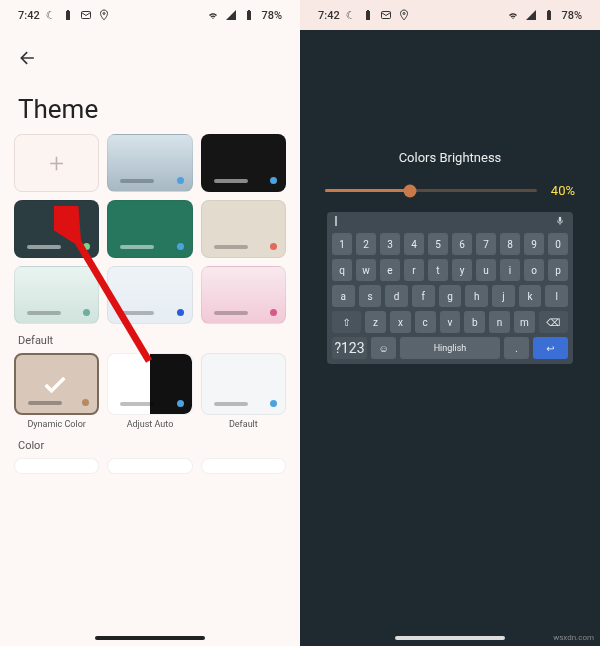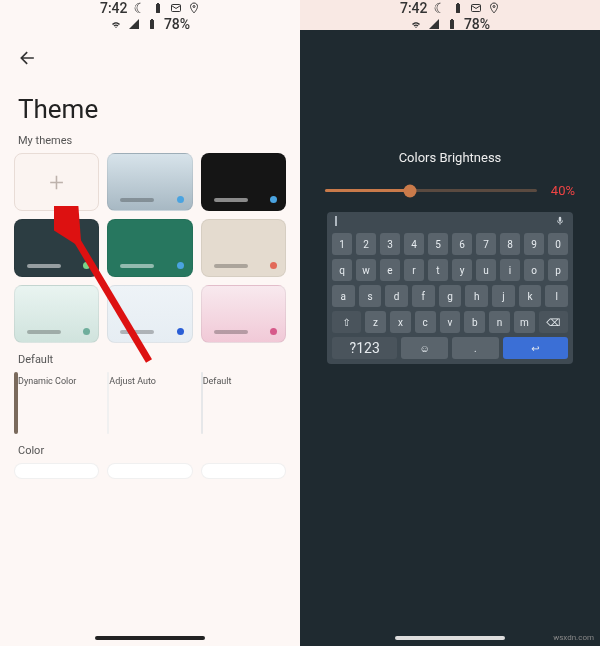--- a/index.html
+++ b/index.html
@@ -11,21 +11,21 @@
     background: #fff;
     overflow: hidden;
   }
   .phone { width: 300px; height: 646px; position: relative; overflow: hidden; }
   .phone-left { background: #fdf7f5; }
   .phone-right { background: #f9e9e4; }
 
   
   .statusbar {
     height: 30px; display: flex; align-items: center; justify-content: space-between;
-    padding: 0 18px; font-size: 14px; font-weight: 500; flex-direction: column;
+    padding: 0 18px; font-size: 11px; font-weight: 500;
   }
   .statusbar .left, .statusbar .right { display: flex; align-items: center; gap: 6px; }
   .sb-dark { color: #333; }
   .sb-light { color: #333; }
   .ico { width: 12px; height: 12px; display:inline-block; }
 
   
   .back {
     margin: 18px 0 0 18px;
   }
@@ -69,21 +69,21 @@
   .solid-sand { background:#e4dbcf; }
   .grad-mint { background: linear-gradient(#e9f4f1,#d0e3dd); }
   .grad-bluew { background: linear-gradient(#eef3f7,#e6edf3); }
   .grad-pink { background: linear-gradient(#f8e9ee,#f1c9d7); }
 
   .bar-light { background: rgba(255,255,255,0.5) !important; }
 
   
   .defaults .card { height: 62px; }
   .def-label { font-size:9px; text-align:center; color:#555; margin-top:4px; }
-  .def-item { display:flex; flex-direction:row; }
+  .def-item { display:flex; flex-direction:column; }
   .dyn-color { background:#d9c8b9; border:2px solid #7a6a5c; position:relative;}
   .dyn-color svg { position:absolute; left:22px; top:16px; }
   .sysauto { position:relative; background:#fff; }
   .sysauto::after { content:""; position:absolute; right:0; top:0; bottom:0; width:50%; background:#111; border-radius:0 8px 8px 0;}
   .def-default { background:#f5f6f8; }
   .def-dark { background:#1a1c1e; height:62px;}
 
   
   .colors-row { display:grid; grid-template-columns:repeat(3,1fr); gap:8px; padding:0 14px; margin-top:6px;}
   .colors-row .card { height: 16px; }
@@ -97,21 +97,21 @@
   .dark-body {
     position:absolute; top:30px; left:0; right:0; bottom:0;
     background:#1f2a30;
     display:flex; flex-direction:column; align-items:center;
   }
   .bright-label { color:#eee; font-size:13px; margin-top:120px; }
   .slider-wrap { display:flex; align-items:center; gap:14px; margin-top:18px; width: 250px;}
   .slider-track { flex:1; height:3px; background:#5a4a40; border-radius:2px; position:relative;}
   .slider-fill { position:absolute; left:0; top:0; bottom:0; width:40%; background:#c97a4a; border-radius:2px;}
   .slider-thumb { position:absolute; left:40%; top:50%; transform:translate(-50%,-50%); width:13px; height:13px; border-radius:50%; background:#c97a4a;}
-  .pct { color:#ef4444; font-size:13px; }
+  .pct { color:#fde047; font-size:13px; }
 
   .kbpreview {
     margin-top:14px; width:246px; height:152px; border-radius:4px;
     background:#3f4a52; position:relative; overflow:hidden;
   }
   .kb-top { height:18px; display:flex; align-items:center; justify-content:space-between; padding:0 8px;}
   .candidate { width:2px; height:10px; background:#aeb7bf; }
   .mic { width:10px; height:10px; }
   .kb-rows { padding:3px 5px 5px; display:flex; flex-direction:column; gap:4px; }
   .kb-row { display:flex; gap:4px; justify-content:center; }
@@ -175,21 +175,20 @@
   </div>
 
   <div class="back">
     <svg width="20" height="20" viewBox="0 0 24 24" fill="none" stroke="#333" stroke-width="2">
         <path d="M19 12H5m6-7l-7 7 7 7"></path>
       </svg>
   </div>
 
   <div class="title">Theme</div>
 
-  <div class="section-label">My themes</div>
   <div class="grid">
     <div class="card add-card">
         <span class="plus">+</span>
       </div>
     <div class="card grad-sky">
         <span class="bar"></span>
         <span class="dot" style="background:#4aa3e0"></span>
       </div>
     <div class="card solid-black">
         <span class="bar bar-light"></span>
@@ -359,20 +358,21 @@
             <div class="key">c</div>
             <div class="key">v</div>
             <div class="key">b</div>
             <div class="key">n</div>
             <div class="key">m</div>
             <div class="key wide">⌫</div>
           </div>
           <div class="kb-row">
             <div class="key wide num">?123</div>
             <div class="key">☺</div>
+            <div class="key space">Hinglish</div>
             <div class="key">.</div>
             <div class="key wide enter">↩</div>
           </div>
         </div>
     </div>
 
     <div class="navbar-r"></div>
   </div>
 
   <div class="watermark">wsxdn.com</div>

